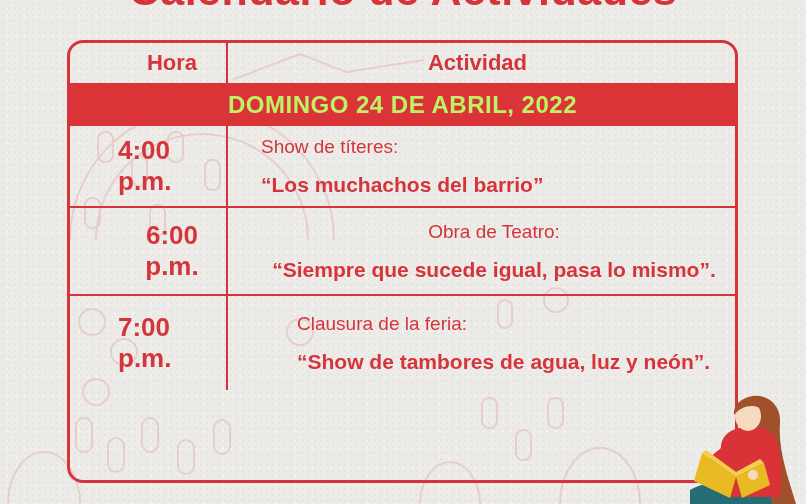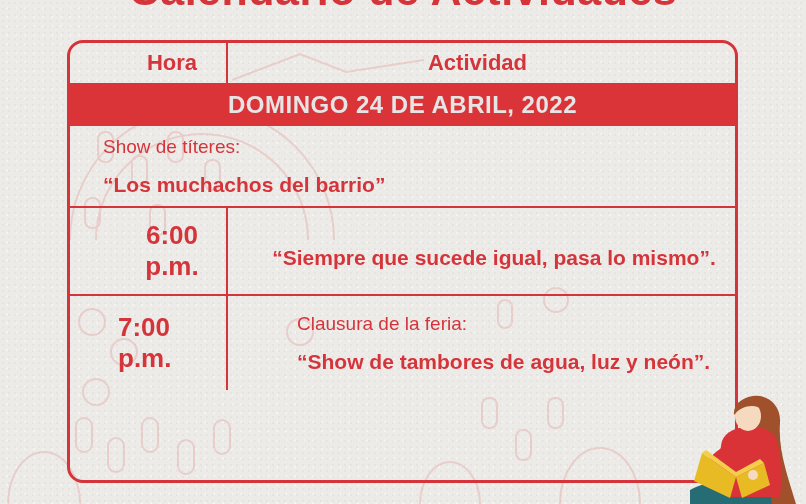--- a/index.html
+++ b/index.html
@@ -38,21 +38,21 @@
   .cell-right{
     flex:1 1 auto;box-sizing:border-box;
     display:flex;flex-direction:column;justify-content:center;
     padding-left:33px;padding-right:8px;
   }
   .thead{height:40px;}
   .thead .th{font-weight:bold;font-size:22px;}
   .thead .cell-right{align-items:center;padding-left:0;text-align:center;}
   .banner{
     height:43px;flex:0 0 43px;
-    background:#DA3338;color:#e5e5e5;
+    background:#DA3338;color:#bef264;
     display:flex;align-items:center;justify-content:center;
     font-weight:bold;font-size:24px;letter-spacing:0.5px;
   }
   .r1{height:80px;flex:0 0 80px;}
   .r2{height:90px;flex:0 0 90px;border-top:2.5px solid #D5343A;}
   .r3{height:88px;flex:0 0 88px;border-top:2.5px solid #D5343A;text-align:center;}
   .r4{height:96px;flex:0 0 96px;border-top:2.5px solid #D5343A;gap:36px;}
   .time{font-weight:bold;font-size:26px;}
   .l1{font-size:19px;line-height:23px;}
   .l1:empty{display:none;}
@@ -98,30 +98,32 @@
   <div class="schedule">
 
     <div class="trow thead">
       <div class="cell-left th">Hora</div>
       <div class="cell-right th">Actividad</div>
     </div>
 
     <div class="banner">DOMINGO 24 DE ABRIL, 2022</div>
 
     <div class="trow r1">
+      <div class="cell-left time">4:00 p.m.</div>
       <div class="cell-right">
         <div class="l1">Show de títeres:</div>
         <div class="l2">“Los muchachos del barrio”</div>
       </div>
     </div>
 
 
     <div class="trow r3">
       <div class="cell-left time">6:00 p.m.</div>
       <div class="cell-right">
+        <div class="l1">Obra de Teatro:</div>
         <div class="l2">“Siempre que sucede igual, pasa lo mismo”.</div>
       </div>
     </div>
 
     <div class="trow r4">
       <div class="cell-left time">7:00 p.m.</div>
       <div class="cell-right">
         <div class="l1">Clausura de la feria:</div>
         <div class="l2">“Show de tambores de agua, luz y neón”.</div>
       </div>

